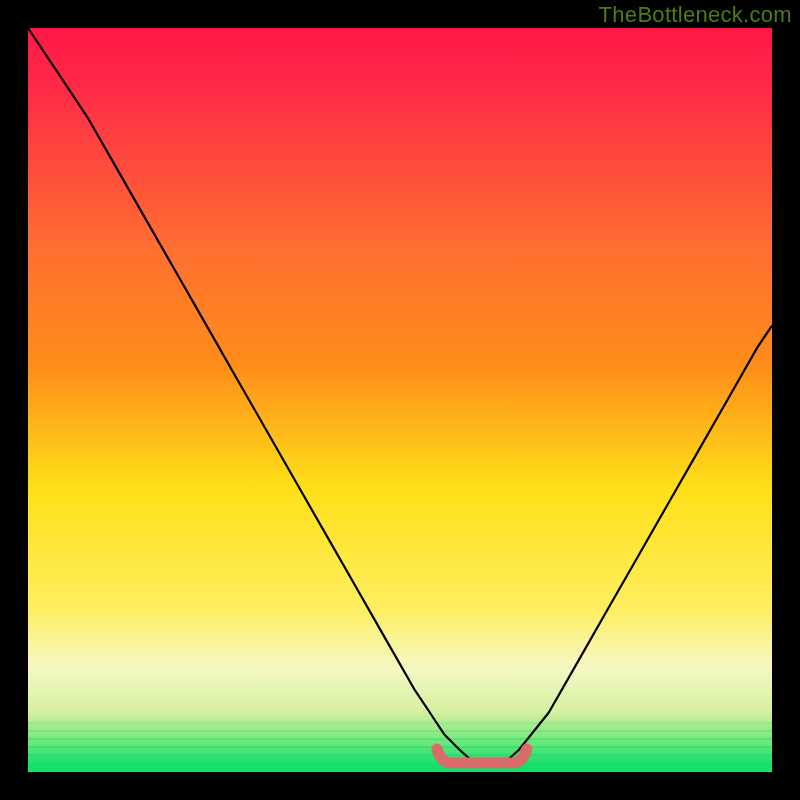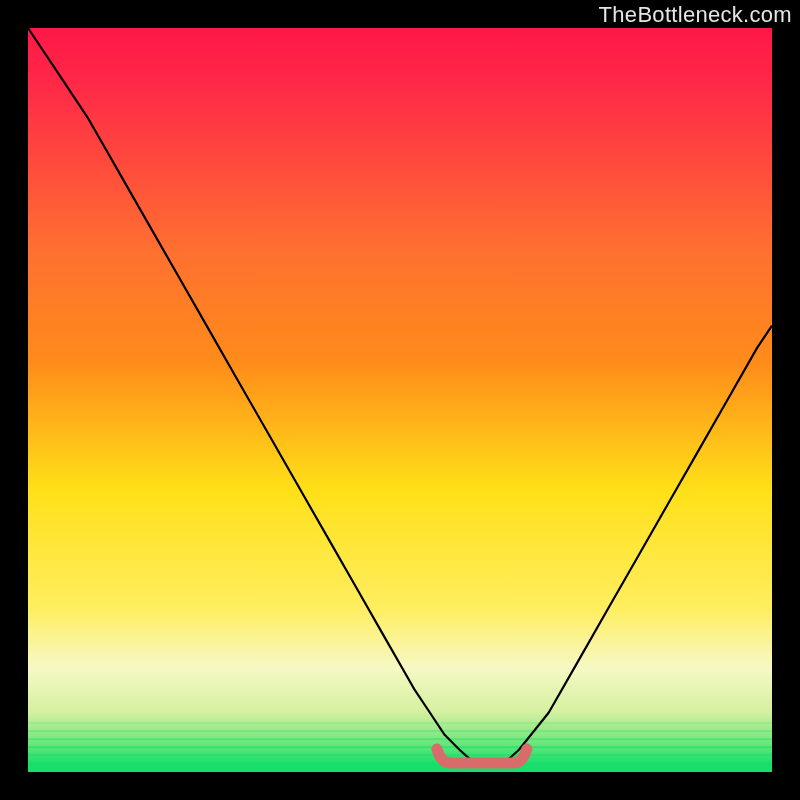--- a/index.html
+++ b/index.html
@@ -14,21 +14,21 @@
   .stage {
     position: relative;
     width: 800px;
     height: 800px;
     background: #000;
   }
   .watermark {
     position: absolute;
     top: 2px;
     right: 8px;
-    color: #e5e5e5;
+    color: #4d7c0f;
     font-size: 22px;
     font-weight: 500;
     letter-spacing: 0.3px;
     z-index: 10;
   }
   svg {
     display: block;
   }
 </style>
 </head>

